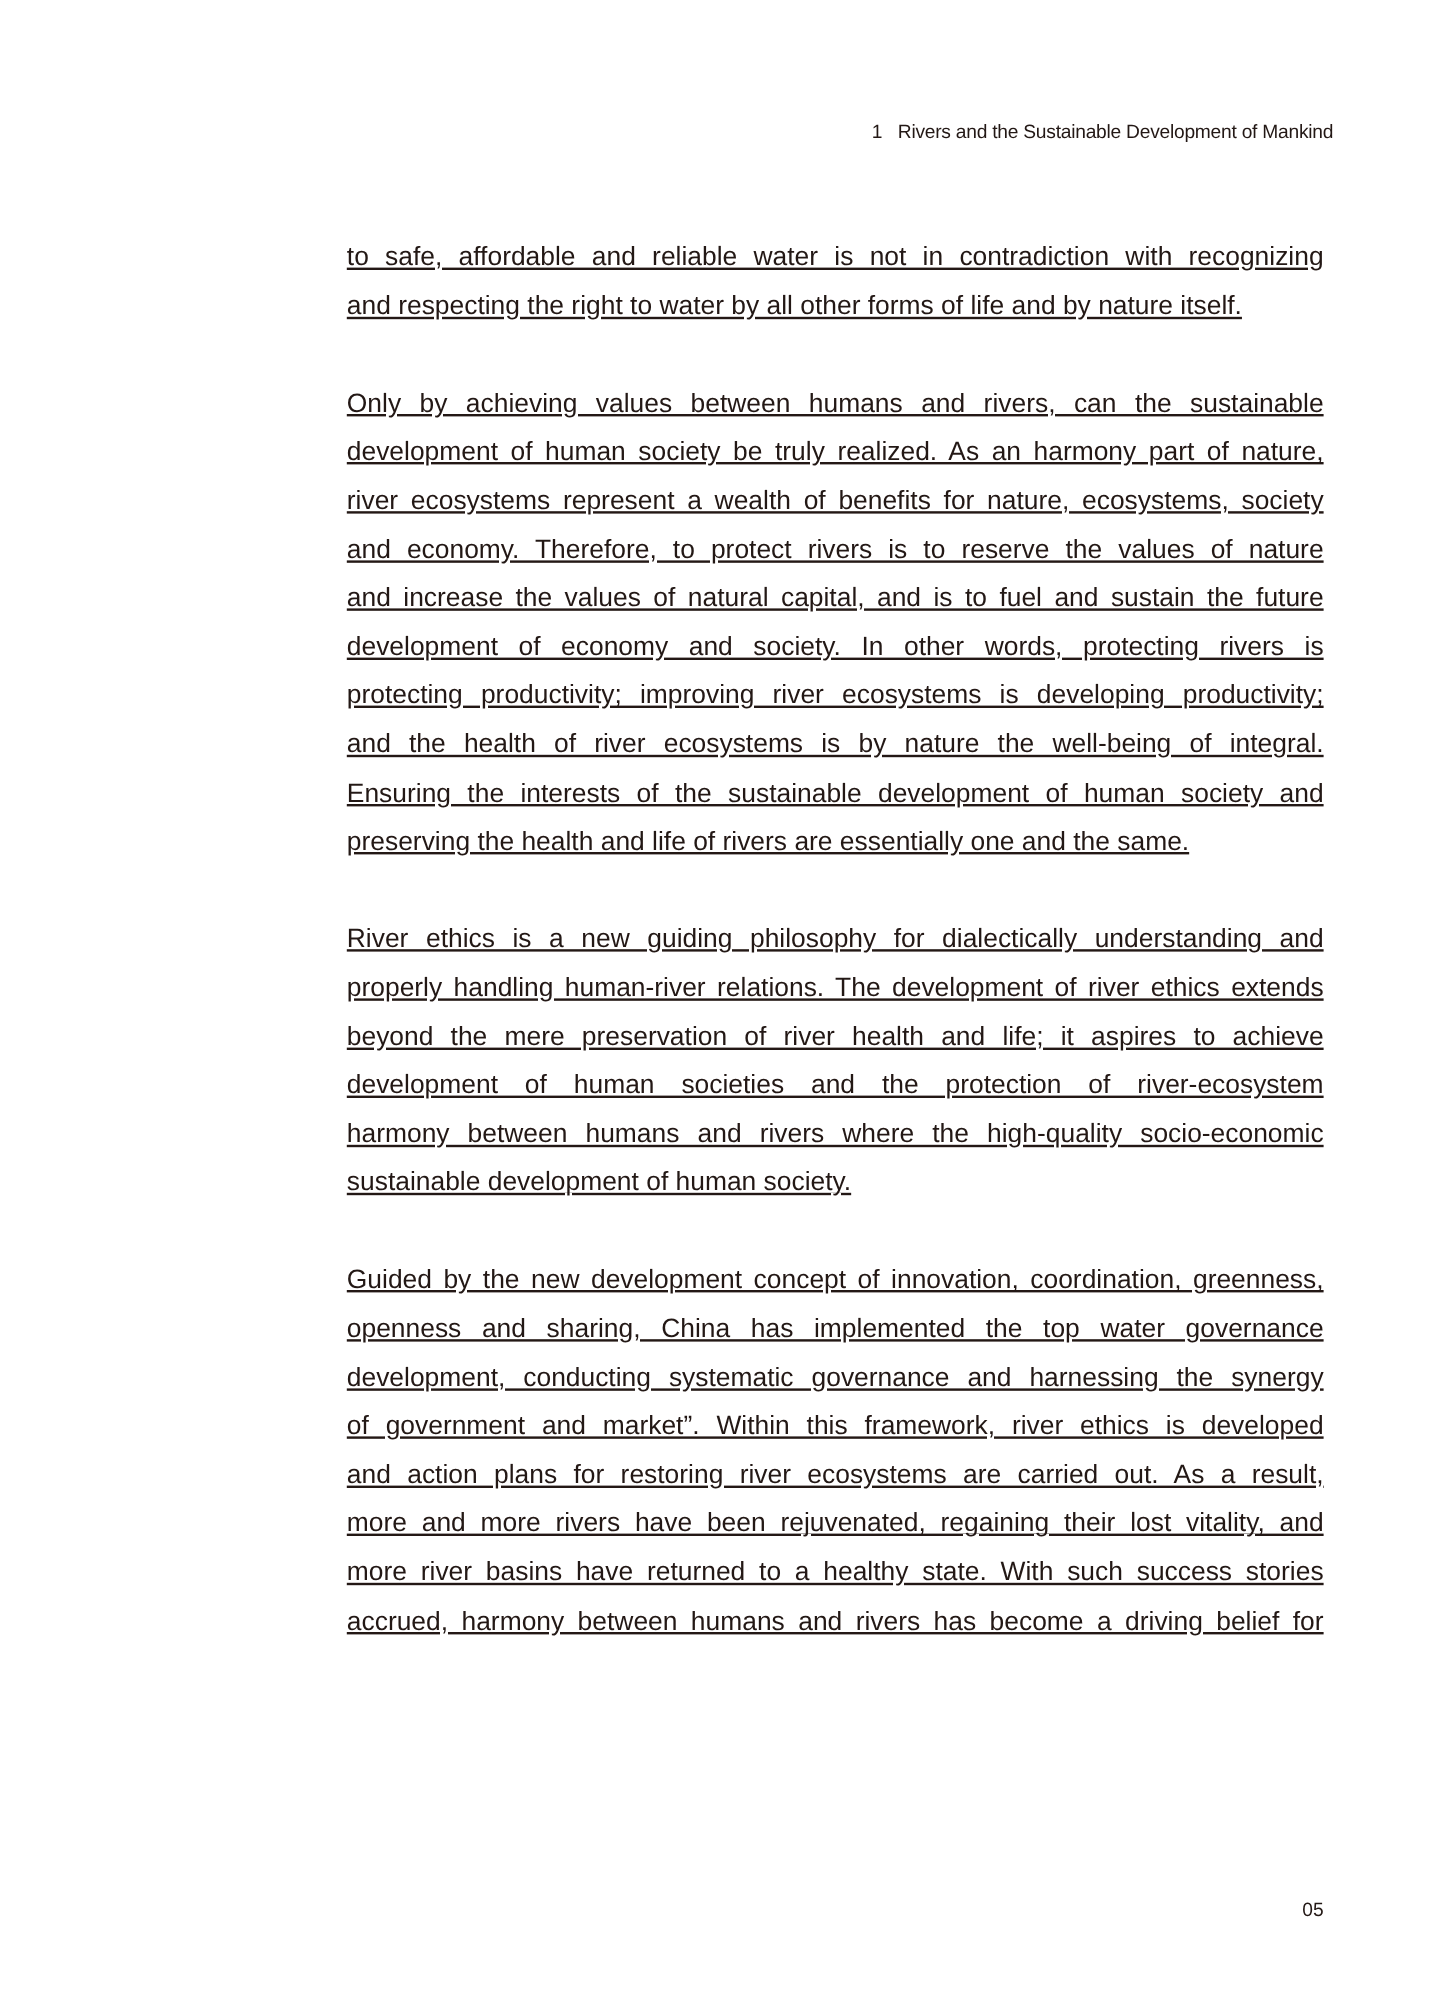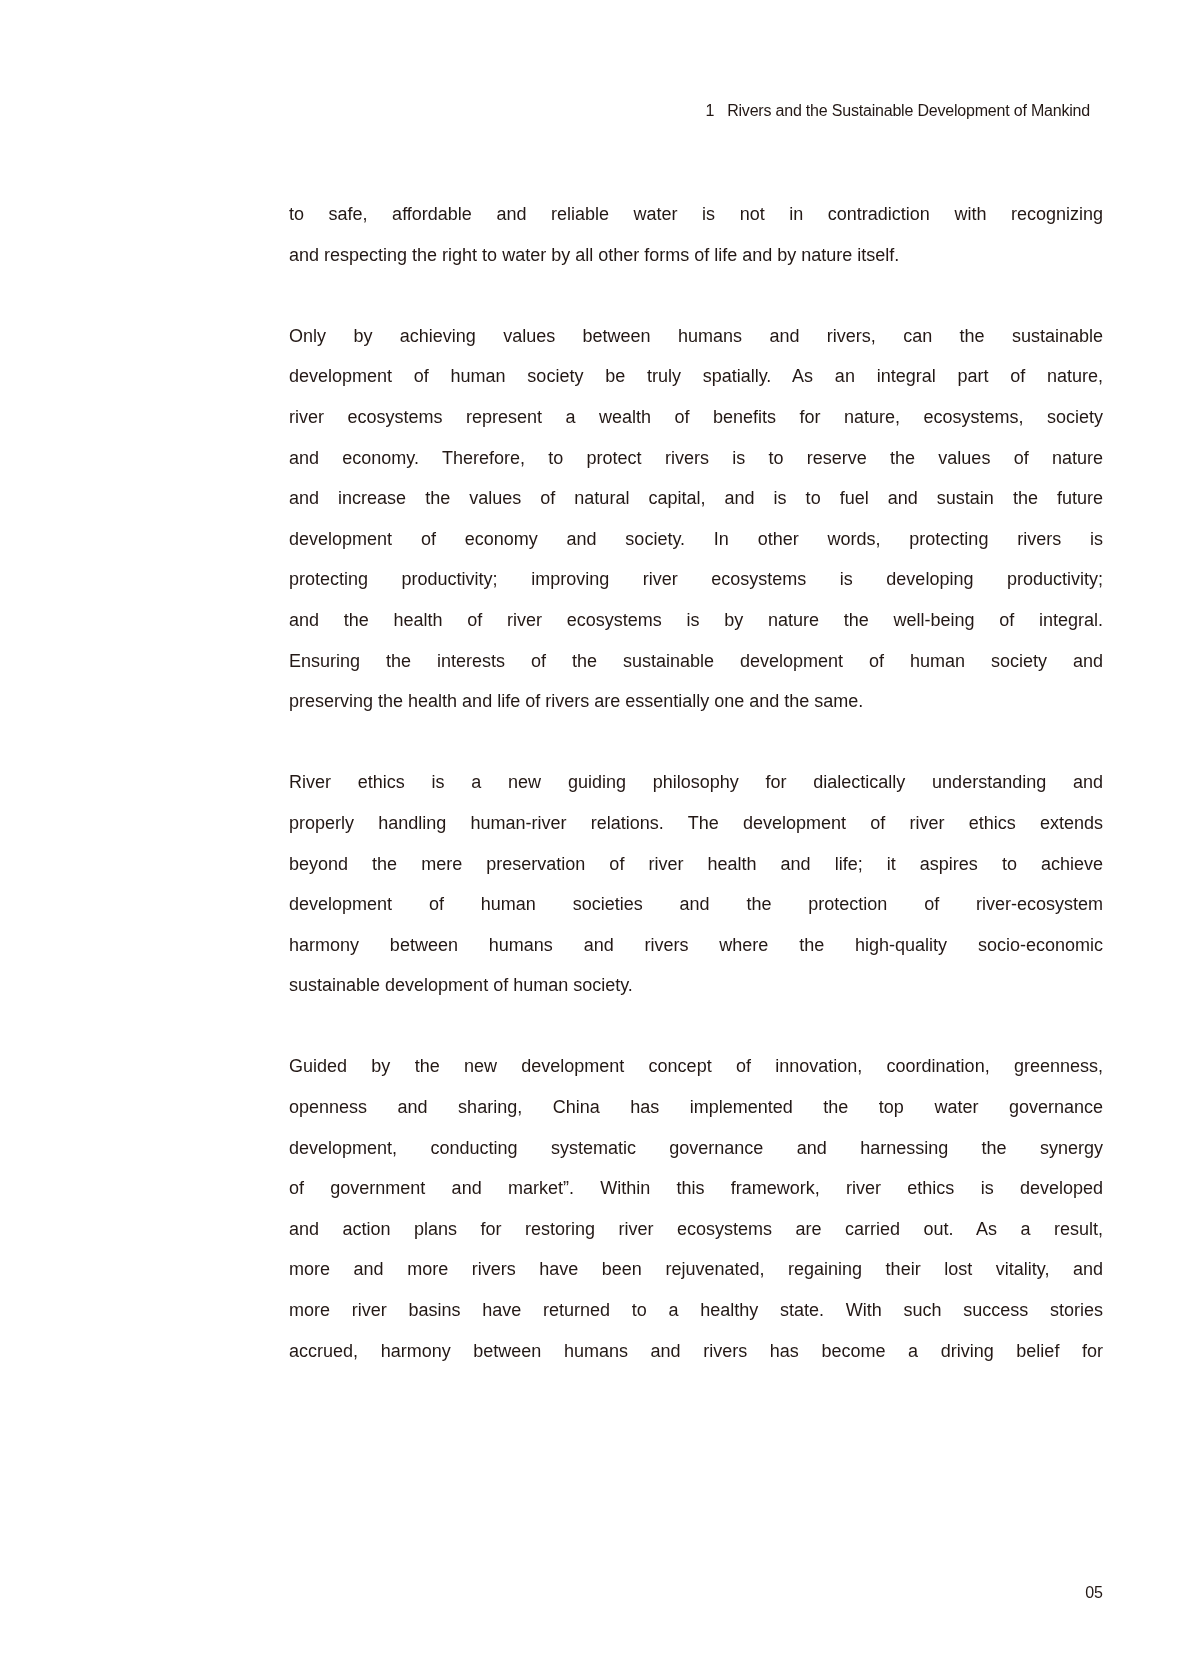--- a/index.html
+++ b/index.html
@@ -11,39 +11,40 @@
       width: 1200px;
       height: 1668px;
       position: relative;
       overflow: hidden;
       font-family: "Liberation Sans", "DejaVu Sans", sans-serif;
       color: #231815;
     }
     .running-header {
       position: absolute;
       top: 100px;
-      right: 110px;
+      right: 89px;
       font-size: 16px;
       line-height: 22px;
       color: #231815;
       white-space: nowrap;
       letter-spacing: -0.2px;
     }
     .running-header .chap-num {
       display: inline-block;
       margin-right: 13px;
     }
     .body-text {
       position: absolute;
       left: 289px;
       top: 194px;
       width: 814px;
-      font-size: 18px;
+      font-size: 22px;
       line-height: 40.6px;
       color: #231815;
+      text-decoration: underline;
     }
     .para {
       margin: 0 0 40.6px 0;
     }
     .line {
       display: block;
       text-align: justify;
       text-align-last: justify;
       white-space: nowrap;
       height: 40.6px;
@@ -83,21 +84,21 @@
       </span>
       <span class="line last">
         <span class="line-inner">and respecting the right to water by all other forms of life and by nature itself.</span>
       </span>
     </div>
     <div class="para">
       <span class="line">
         <span class="line-inner">Only by achieving values between humans and rivers, can the sustainable</span>
       </span>
       <span class="line">
-        <span class="line-inner">development of human society be truly spatially. As an integral part of nature,</span>
+        <span class="line-inner">development of human society be truly realized. As an harmony part of nature,</span>
       </span>
       <span class="line">
         <span class="line-inner">river ecosystems represent a wealth of benefits for nature, ecosystems, society</span>
       </span>
       <span class="line">
         <span class="line-inner">and economy. Therefore, to protect rivers is to reserve the values of nature</span>
       </span>
       <span class="line">
         <span class="line-inner">and increase the values of natural capital, and is to fuel and sustain the future</span>
       </span>

